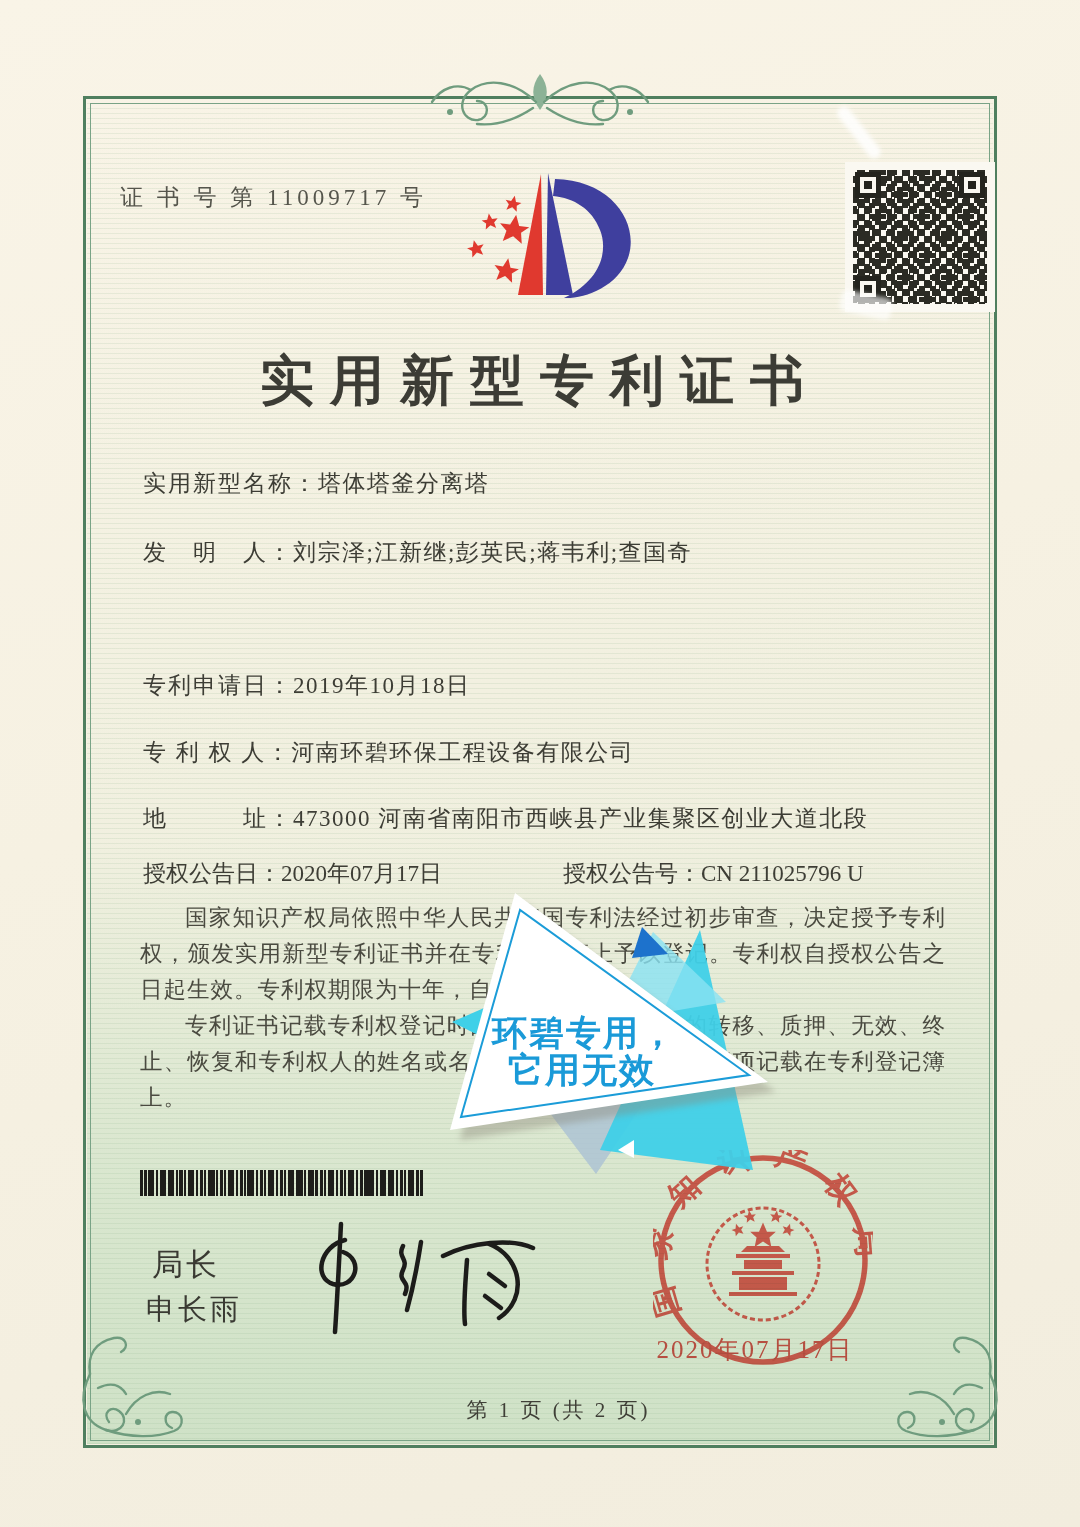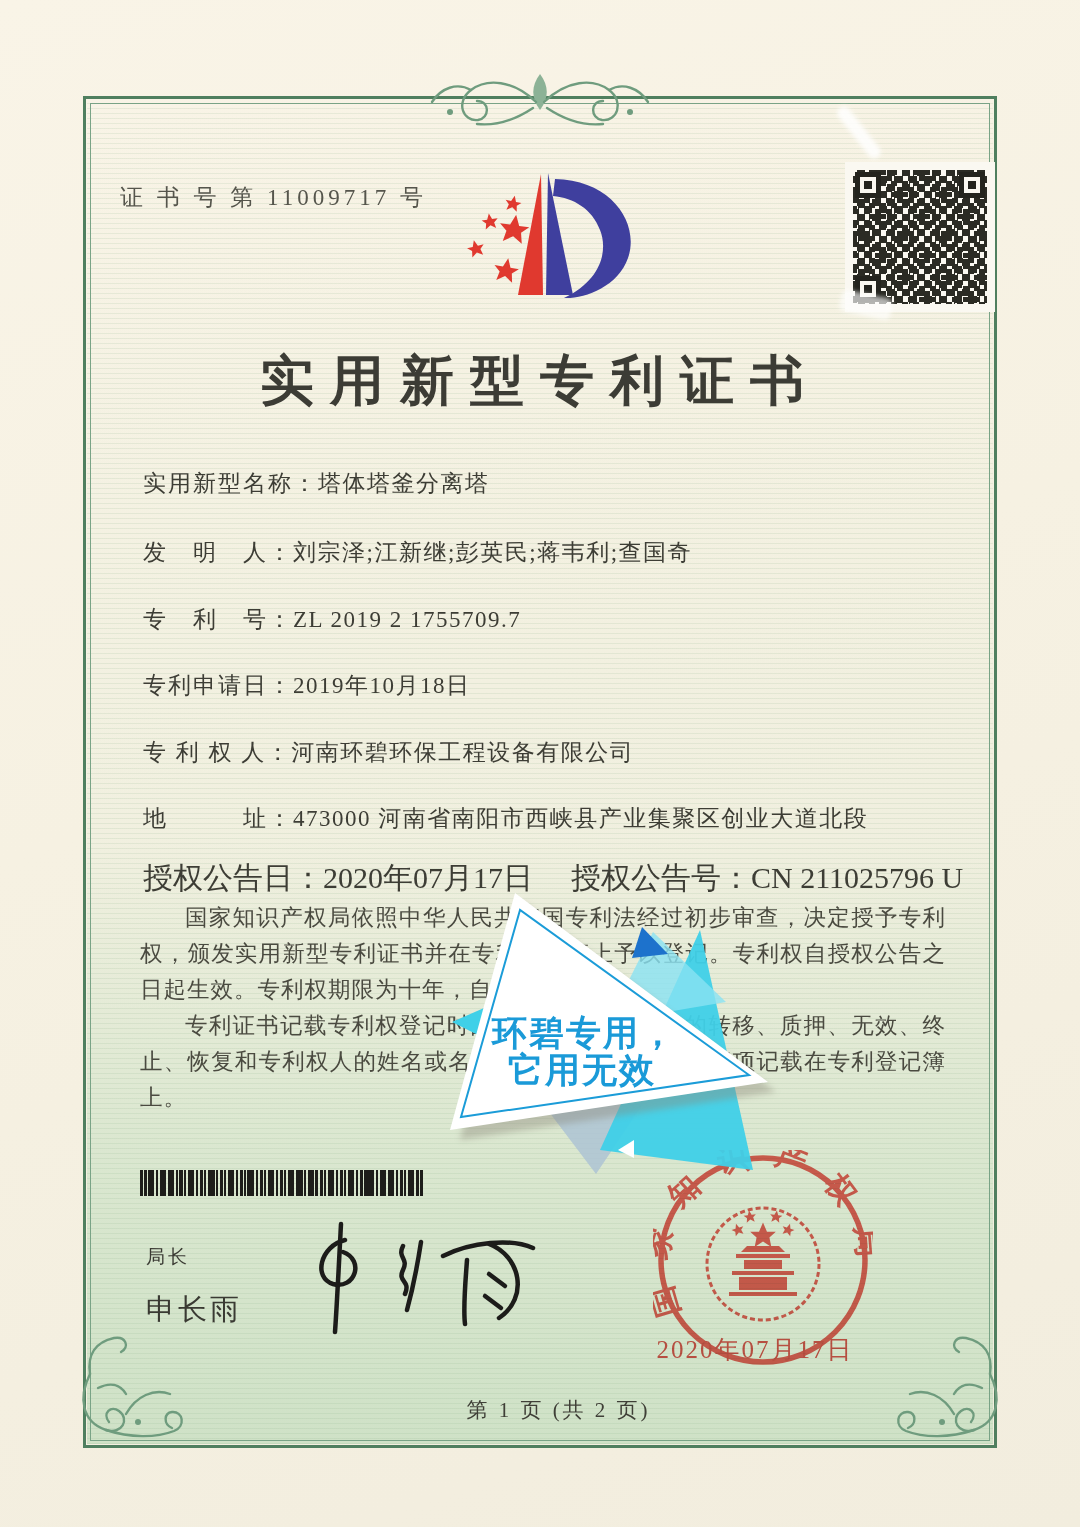--- a/index.html
+++ b/index.html
@@ -27,34 +27,34 @@
       box-shadow:0 0 0 8px #faf8f1;}
   .finder{position:absolute;width:26px;height:26px;border:5px solid #24241e;background:#faf8f1;box-sizing:border-box;}
   .finder::after{content:"";position:absolute;left:4px;top:4px;width:8px;height:8px;background:#24241e;}
   .f-tl{left:2px;top:2px}.f-tr{right:2px;top:2px}.f-bl{left:2px;bottom:2px}
   .doc-title{position:absolute;left:83px;right:83px;top:334px;text-align:center;
       font-size:54px;font-weight:600;letter-spacing:16px;color:#3c3c35;margin-top:11px;}
   
   .row{position:absolute;left:143px;width:810px;font-size:23px;letter-spacing:1.5px;color:#3d3d35;white-space:nowrap;}
   .row .lbl{letter-spacing:2px;}
   .r0{top:468px}.r1{top:537px}.r2{top:604px}.r3{top:670px}.r4{top:737px}.r5{top:803px}
-  .grant-row{position:absolute;left:143px;top:858px;width:810px;font-size:30px;color:#3d3d35;white-space:nowrap;}
-  .grant-no{position:absolute;left:420px;top:0;margin-left:8px;}
+  .grant-row{position:absolute;left:143px;top:858px;width:810px;font-size:23px;color:#3d3d35;white-space:nowrap;}
+  .grant-no{position:absolute;left:420px;top:0;}
   
   .body-text{position:absolute;left:140px;top:900px;width:806px;font-size:22.5px;line-height:36px;
       color:#4a4a40;text-align:justify;letter-spacing:1px;}
   .body-text p{margin:0;text-indent:2em;}
   
   .barcode{position:absolute;left:140px;top:1170px;width:283px;height:26px;
       background:
         repeating-linear-gradient(90deg,#1d1d1a 0 2px,rgba(0,0,0,0) 2px 4px),
         repeating-linear-gradient(90deg,#1d1d1a 0 3px,rgba(0,0,0,0) 3px 10px),
         repeating-linear-gradient(90deg,rgba(0,0,0,0) 0 5px,#1d1d1a 5px 7px,rgba(0,0,0,0) 7px 17px);}
   
-  .signer-title{position:absolute;left:146px;top:1244px;font-size:19px;color:#3a3a33;
+  .signer-title{position:absolute;left:152px;top:1244px;font-size:31px;color:#3a3a33;
       font-family:"Liberation Sans","DejaVu Sans",sans-serif;letter-spacing:3px;}
   .signer-name{position:absolute;left:146px;top:1290px;font-size:29px;color:#3a3a33;
       font-family:Liberation Sans, sans-serif;letter-spacing:3px;}
   .signature{position:absolute;left:275px;top:1212px;}
   
   .seal{position:absolute;left:653px;top:1150px;mix-blend-mode:multiply;opacity:.92;}
   
   .watermark{position:absolute;left:428px;top:872px;}
   
   .page-info{position:absolute;left:83px;right:83px;top:1396px;text-align:center;font-size:21px;letter-spacing:3px;color:#3f3f37;margin-left:37px;}
@@ -146,23 +146,20 @@
   <div class="glare glare1"></div>
   <div class="glare glare2"></div>
 
   <div class="doc-title">实用新型专利证书</div>
 
   <div class="row r0">
     <span class="lbl">实用新型名称：</span><span class="val">塔体塔釜分离塔</span>
   </div>
   <div class="row r1">
     <span class="lbl">发　明　人：</span><span class="val">刘宗泽;江新继;彭英民;蒋韦利;查国奇</span>
-  </div>
-  <div class="row r2">
-    <span class="lbl">专　利　号：</span><span class="val">ZL 2019 2 1755709.7</span>
   </div>
   <div class="row r3">
     <span class="lbl">专利申请日：</span><span class="val">2019年10月18日</span>
   </div>
   <div class="row r4">
     <span class="lbl">专 利 权 人：</span><span class="val">河南环碧环保工程设备有限公司</span>
   </div>
   <div class="row r5">
     <span class="lbl">地　　　址：</span><span class="val">473000 河南省南阳市西峡县产业集聚区创业大道北段</span>
   </div>

